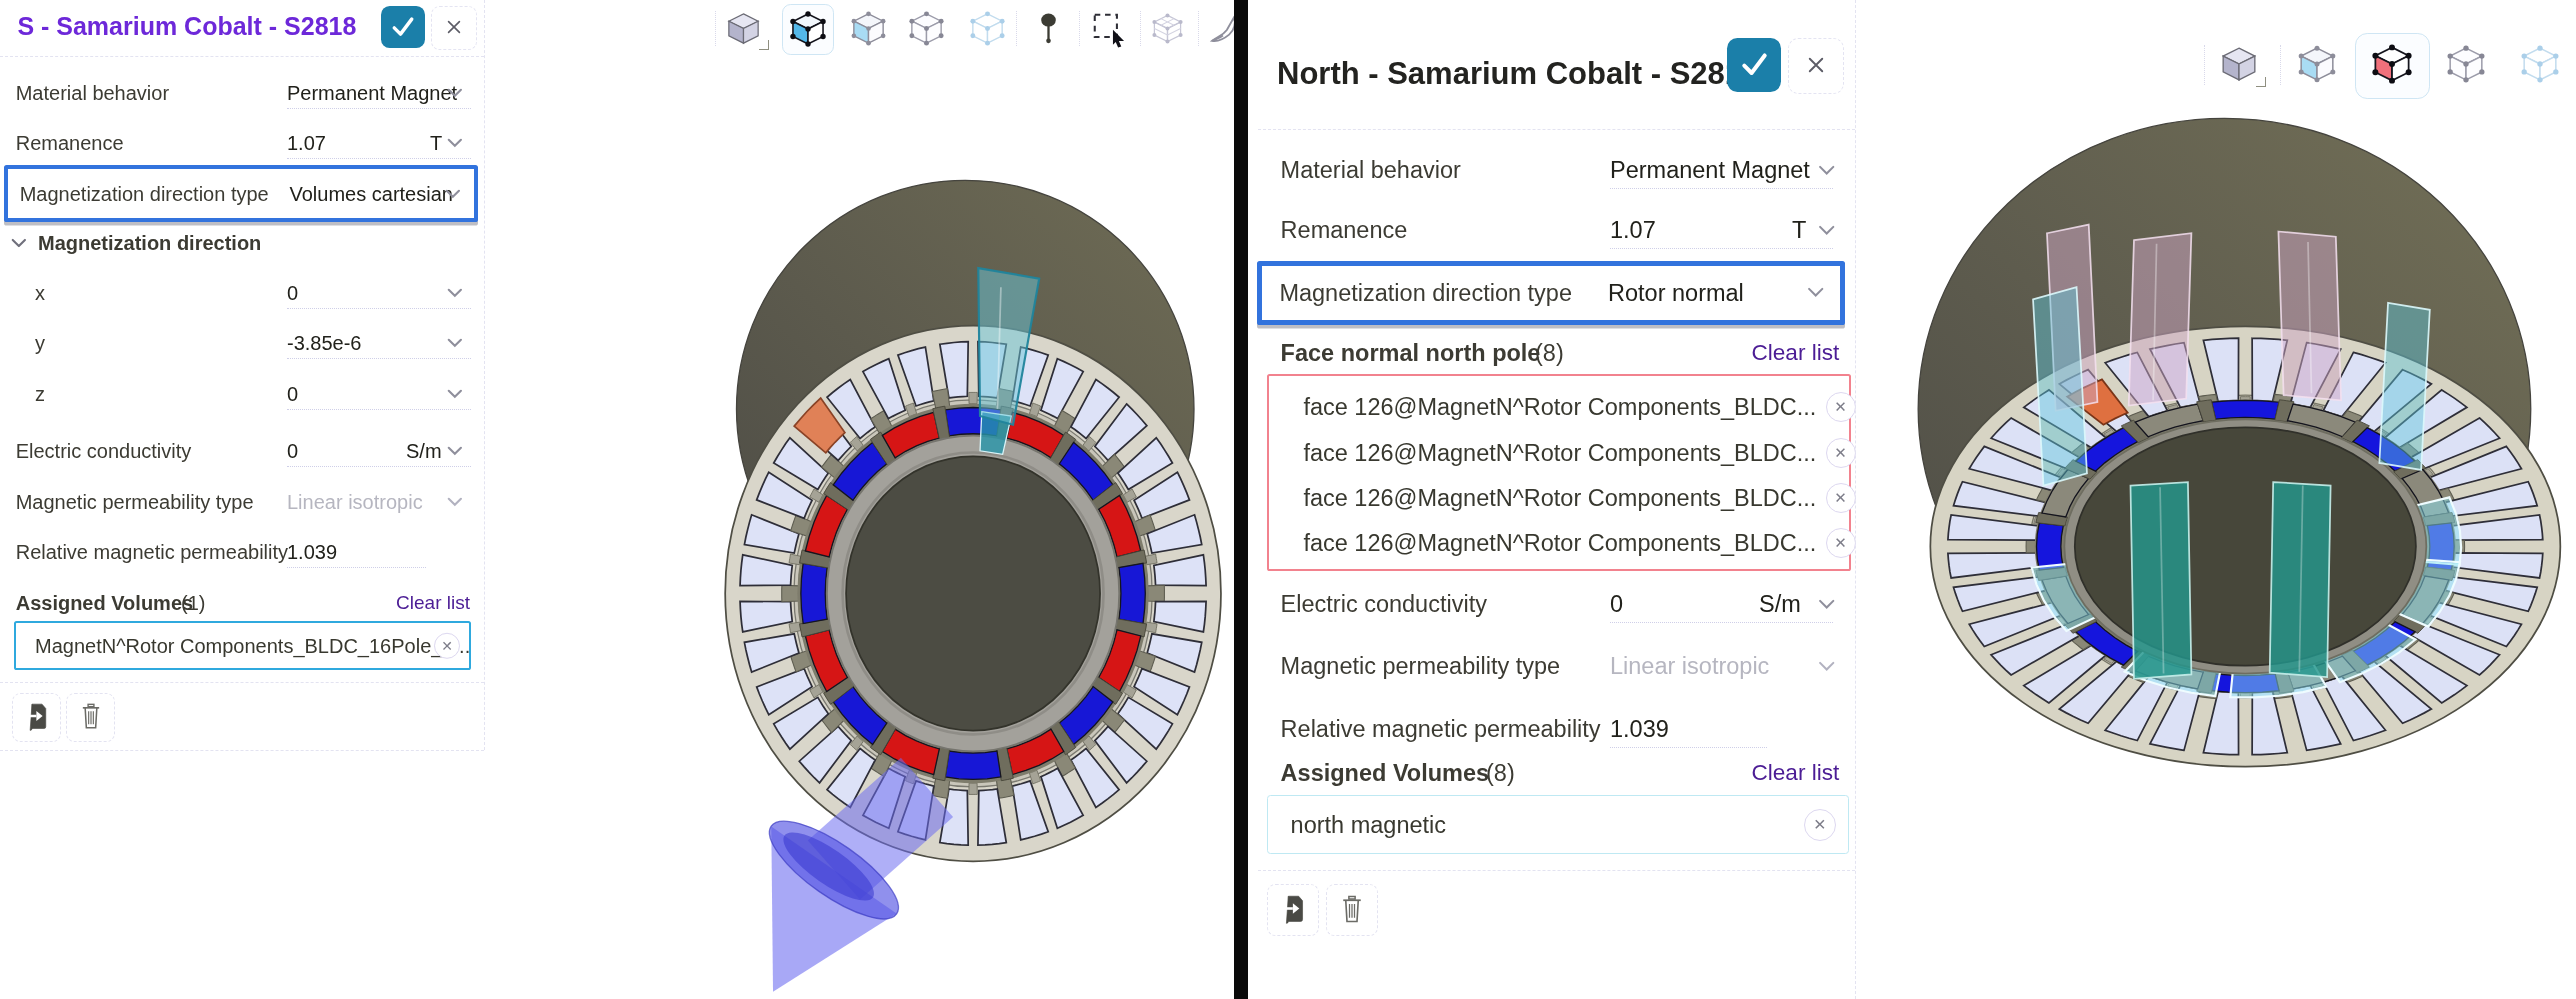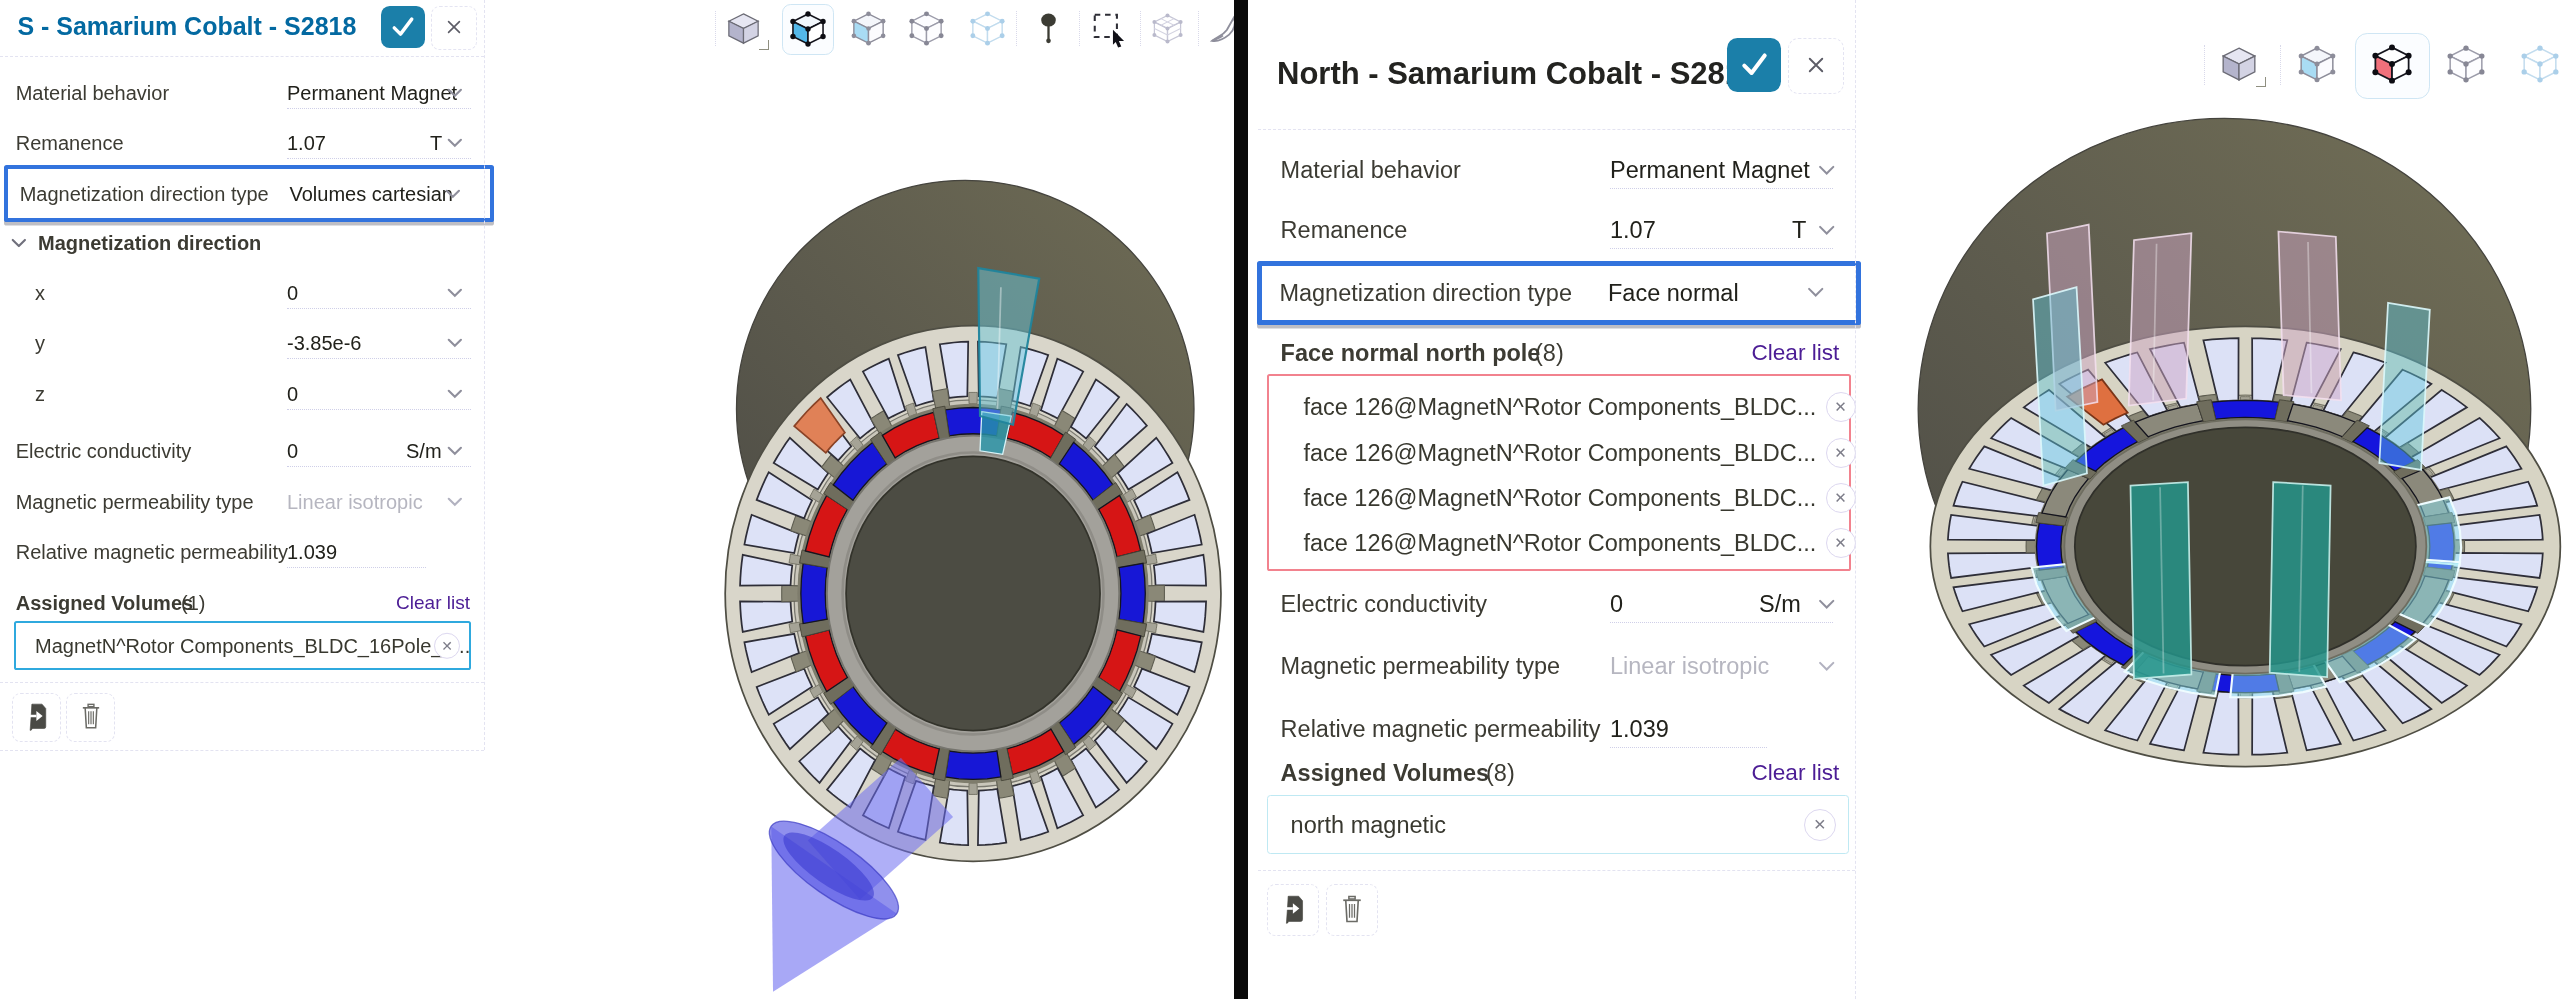--- a/index.html
+++ b/index.html
@@ -25,31 +25,31 @@
   .lp-row .unit{position:absolute;top:50%;transform:translateY(-50%);font-size:20px;color:#21211b;}
   .lp-row .chv{position:absolute;left:447px;top:50%;transform:translateY(-50%);}
   .lp-row .ul{position:absolute;left:287px;top:33px;width:184px;border-bottom:1.7px dotted #cfcfe8;}
   
   .rp-row{position:absolute;left:1258px;width:597px;height:38px;}
   .rp-row .lbl{position:absolute;left:22.6px;top:50%;transform:translateY(-50%);font-size:23.5px;color:#3c3b33;white-space:nowrap;}
   .rp-row .val{position:absolute;left:352px;top:50%;transform:translateY(-50%);font-size:23.5px;color:#21211b;white-space:nowrap;}
   .rp-row .unit{position:absolute;top:50%;transform:translateY(-50%);font-size:23.5px;color:#21211b;}
   .rp-row .chv{position:absolute;left:560px;top:50%;transform:translateY(-50%);}
   .rp-row .ul{position:absolute;left:352px;top:37px;width:223px;border-bottom:1.7px dotted #cfcfe8;}
-  .hl{position:absolute;border:4.4px solid #3273dd;border-radius:2.6px;background:#fff;box-shadow:0 3.5px 0 rgba(110,110,125,.45);padding-left:16px;}
+  .hl{position:absolute;border:4.4px solid #3273dd;border-radius:2.6px;background:#fff;box-shadow:0 3.5px 0 rgba(110,110,125,.45);}
   .fl-item{position:absolute;left:17px;width:100%;height:42px;}
   .fl-item .txt{position:absolute;left:17.4px;top:50%;transform:translateY(-50%);font-size:23.5px;color:#38382f;white-space:nowrap;}
   .chipbox{position:absolute;background:#fff;}
   .chipbox .txt{position:absolute;top:50%;transform:translateY(-50%);white-space:nowrap;color:#38382f;}
   
   .ticon{position:absolute;display:flex;align-items:center;justify-content:center;}
   .selbox{position:absolute;border:1.7px solid #cfe6f4;background:#fbfdff;border-radius:8.7px;}
   .tsep{position:absolute;border-left:1.7px dotted #d9d9ea;}
   .corner{position:absolute;width:8.7px;height:8.7px;border-right:1.7px solid #8f8f80;border-bottom:1.7px solid #8f8f80;}
-  .titleL{position:absolute;font-size:25px;font-weight:bold;color:#0369a1;white-space:nowrap;}
+  .titleL{position:absolute;font-size:25px;font-weight:bold;color:#6d28d9;white-space:nowrap;}
   .titleR{position:absolute;font-size:31px;font-weight:bold;color:#232320;white-space:nowrap;}
   .btn-ok{position:absolute;background:#1b7fa9;border-radius:8.7px;display:flex;align-items:center;justify-content:center;}
   .btn-x{position:absolute;background:#fff;border:1.7px dashed #e4e4f2;border-radius:8.7px;display:flex;align-items:center;justify-content:center;}
   #divider{position:absolute;left:1234px;top:0;width:14px;height:999px;background:#0a0a0a;z-index:50;}
   svg.vp{position:absolute;top:0;}
 </style>
 </head>
 <body>
 
 <svg width="0" height="0" style="position:absolute" aria-hidden="true">
@@ -528,21 +528,21 @@
       <span class="unit" style="left:534px;">T</span>
       <span class="chv"><svg width="17.4" height="10.4" viewBox="0 0 18 11">
             <path d="M2,2 L9,9 L16,2" stroke="#8f8f9c" stroke-width="2.2" fill="none" stroke-linecap="round"></path>
           </svg></span>
       <div class="ul"></div>
     </div>
 
     <div class="hl" style="left:1257px;top:261px;width:578px;height:54px;border-width:5.2px;">
       <div class="rp-row" style="left:0;top:7.8px;width:578px;">
         <span class="lbl" style="left:17.4px;">Magnetization direction type</span>
-        <span class="val" style="left:346px;">Face normal</span>
+        <span class="val" style="left:346px;">Rotor normal</span>
         <span class="chv" style="left:545px;"><svg width="17.4" height="10.4" viewBox="0 0 18 11">
               <path d="M2,2 L9,9 L16,2" stroke="#8f8f9c" stroke-width="2.2" fill="none" stroke-linecap="round"></path>
             </svg></span>
       </div>
     </div>
 
     <div class="rp-row" style="top:334px;">
       <span class="lbl b" style="font-size:23.5px;">Face normal north pole</span>
       <span class="lbl cnt" style="left:277px;">(8)</span>
       <span class="link" style="position:absolute;right:15.7px;top:50%;transform:translateY(-50%);font-size:22.6px;">Clear list</span>

